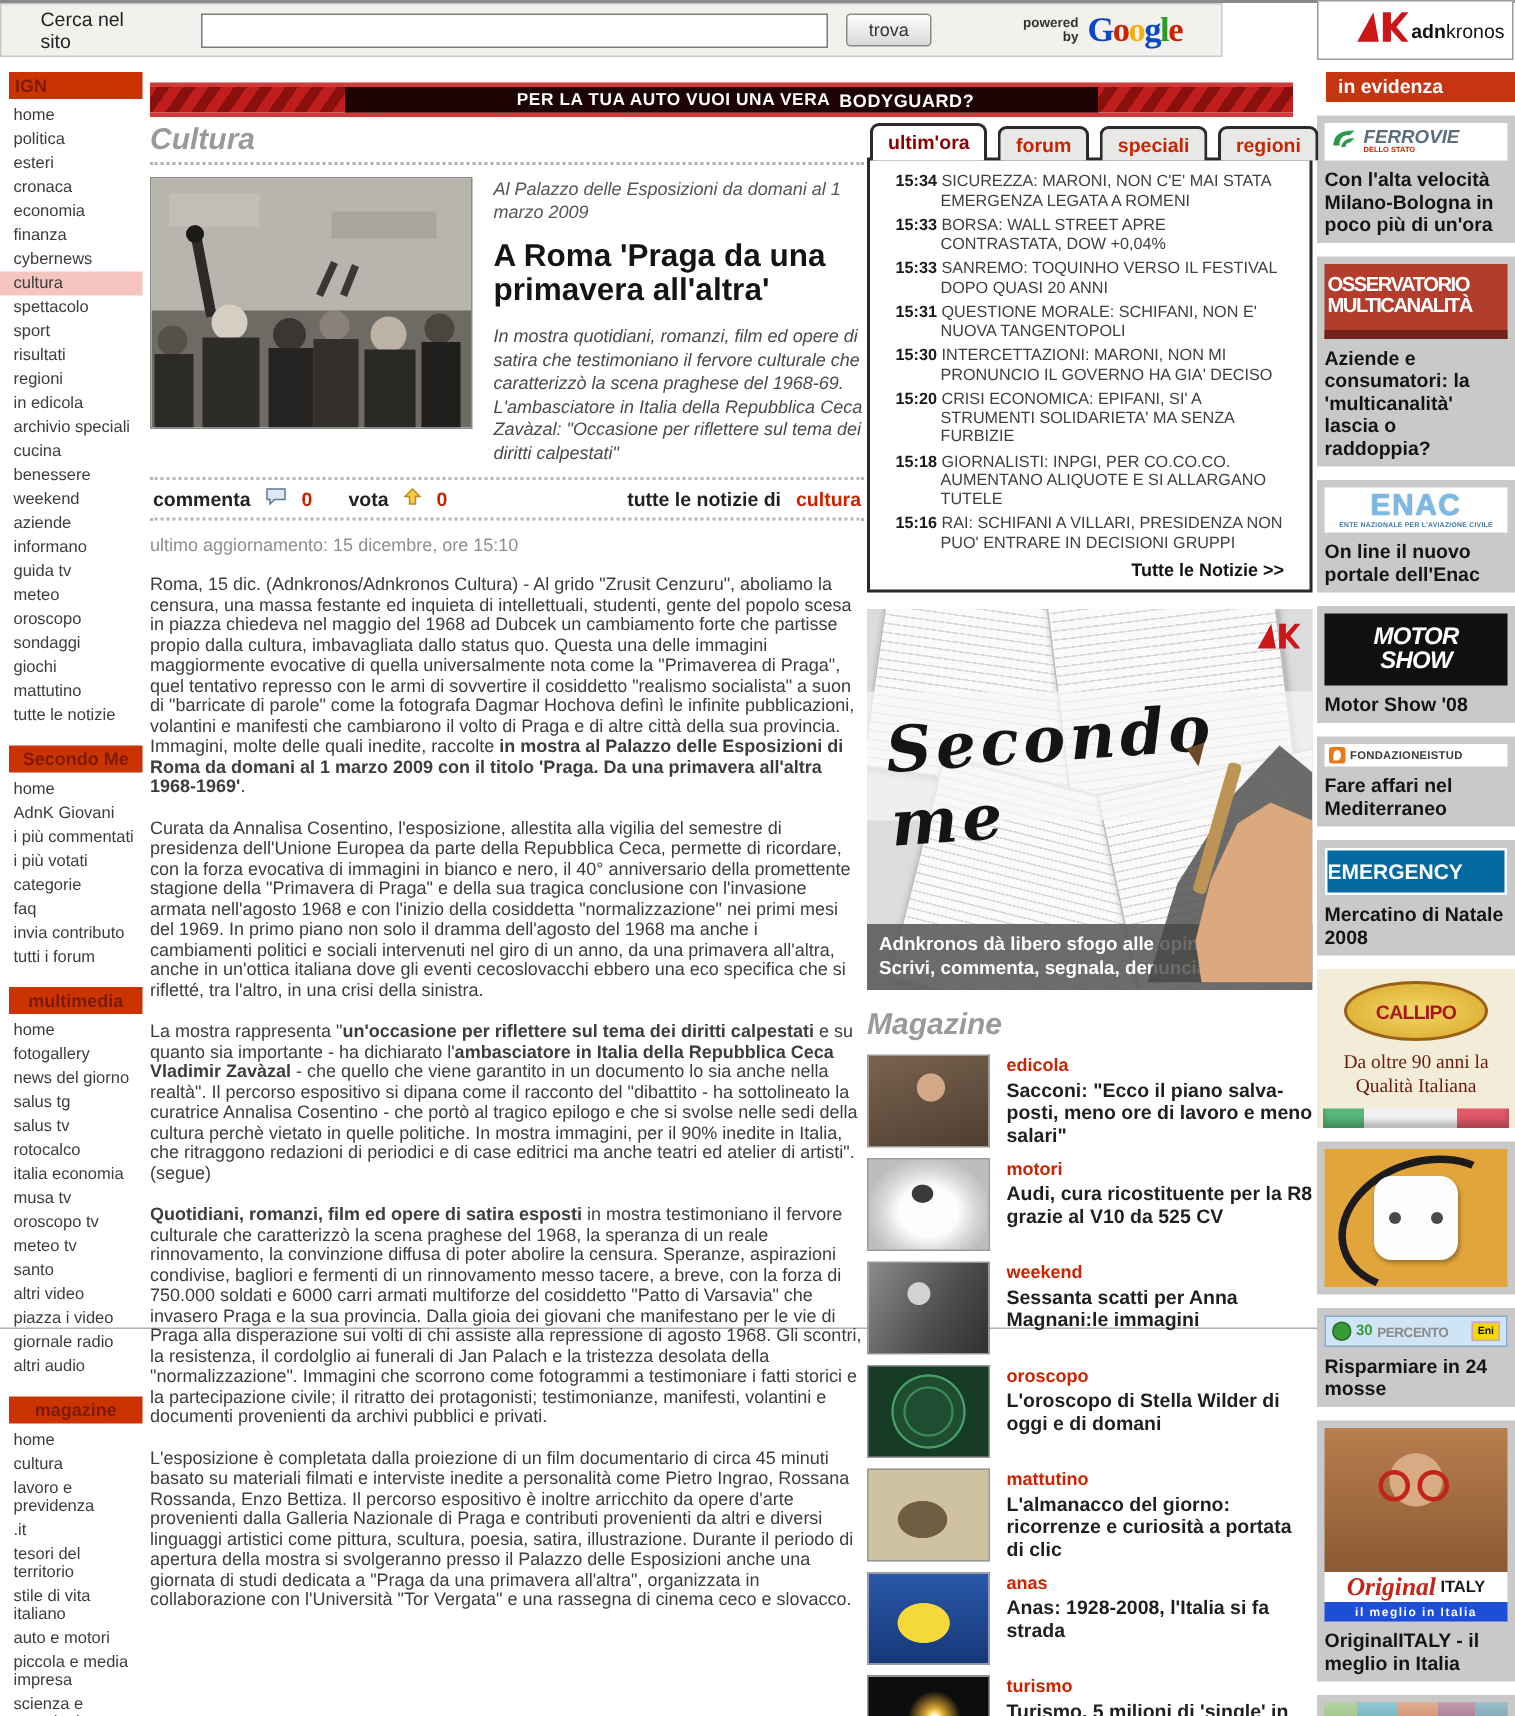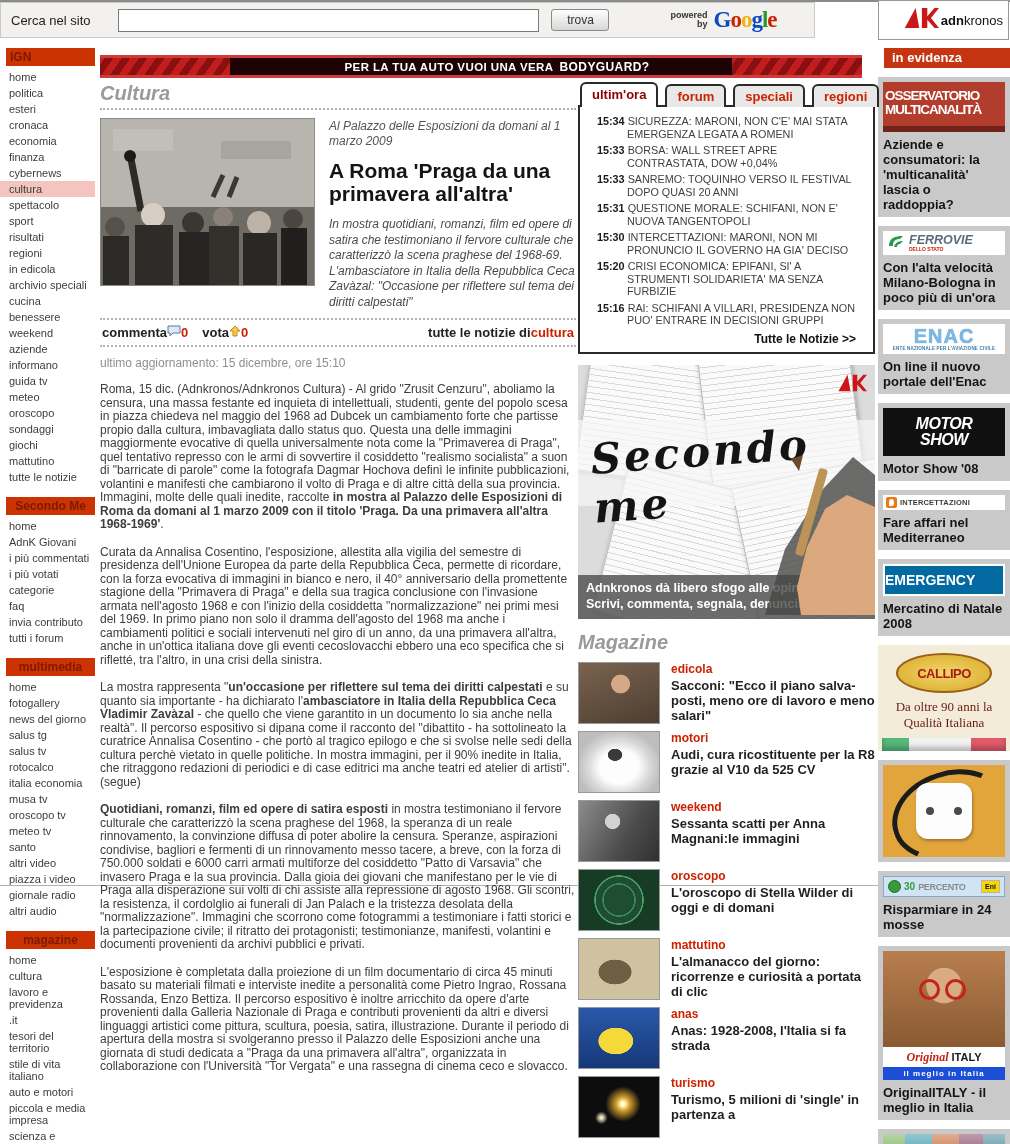--- a/index.html
+++ b/index.html
@@ -4,21 +4,21 @@
 <style>
   html,body{margin:0;padding:0;}
   body{width:1010px;height:1144px;position:relative;overflow:hidden;background:#fff;
        font-family:"Liberation Sans",sans-serif;color:#333;}
   a{text-decoration:none;cursor:pointer;}
   .hline{position:absolute;left:0;top:885px;width:1010px;height:1px;background:#b0b0b0;}
   .page-top-line{position:absolute;left:0;top:0;width:1010px;height:2px;background:#8a8a8a;}
 
   
   #topbar{position:absolute;left:0;top:2px;width:815px;height:36px;background:#f2f1ee;
-          border:1px solid #c9c9c9;box-sizing:border-box;display:flex;align-items:center;padding:0 10px;}
+          border:1px solid #c9c9c9;box-sizing:border-box;display:flex;align-items:center;padding:0 26px;}
   #topbar .lbl{font-size:13px;color:#222;margin-right:28px;}
   #topbar input{width:415px;height:19px;border:1px solid #7a7a7a;background:#fff;margin-right:12px;}
   #topbar button{width:58px;height:22px;font-size:12px;color:#333;border:1px solid #8a8a8a;
           border-radius:3px;background:linear-gradient(#fefefe,#d8d8d8);cursor:pointer;}
   .powered{margin-left:52px;width:46px;font-size:9px;line-height:9px;color:#333;text-align:right;font-weight:bold;}
   .google{font-family:"Liberation Serif",serif;font-size:23px;font-weight:bold;letter-spacing:-1px;margin-left:6px;}
   .g-blue{color:#0a48c4;} .g-red{color:#cc2200;} .g-yellow{color:#eeb211;} .g-green{color:#2a9a2a;}
 
   
   #logobox{position:absolute;left:878px;top:0;width:131px;height:40px;background:#fff;border:1px solid #9a9a9a;
@@ -46,21 +46,21 @@
   
   #main{position:absolute;left:100px;top:82px;width:476px;}
   .col-head{font-style:italic;font-size:20px;color:#9a9a9a;margin:0;}
   #main .col-head{border-bottom:2px dotted #b0b0b0;padding-bottom:3px;margin-bottom:8px;}
   .art-top{display:flex;gap:14px;}
   .art-img{width:215px;height:168px;flex:none;border:1px solid #8a8a8a;box-sizing:border-box;}
   .art-right{flex:1;}
   .art-sub{font-style:italic;color:#555;font-size:12px;line-height:15px;margin:1px 0 10px;}
   .art-title{font-size:21px;line-height:23px;font-weight:bold;color:#141414;margin:0 0 12px;}
   .art-lead{font-style:italic;color:#4a4a4a;font-size:12px;line-height:15.5px;}
-  .actions{display:flex;align-items:flex-end;gap:0;border-top:2px dotted #b5b5b5;border-bottom:2px dotted #b5b5b5;
+  .actions{display:flex;align-items:flex-end;gap:10px;border-top:2px dotted #b5b5b5;border-bottom:2px dotted #b5b5b5;
            padding:5px 2px;margin-top:8px;font-size:13px;font-weight:bold;color:#222;}
   .actions .count{color:#cc2200;margin-right:14px;}
   .actions .spacer{flex:1;}
   .actions .all-link{color:#cc2200;font-weight:bold;}
   .update{color:#8f8f8f;font-size:12px;margin:9px 0 13px;}
   .article-body p{font-size:12px;line-height:13.5px;color:#3d3d3d;margin:0 0 14px;}
 
   
   #midcol{position:absolute;left:578px;top:82px;width:297px;}
   .tabs{display:flex;align-items:flex-end;position:relative;z-index:2;margin-bottom:-2px;padding-left:2px;}
@@ -136,21 +136,21 @@
        border-color:#1c1c1c transparent transparent #1c1c1c;transform:rotate(-18deg);}
   .ev-30p .banner{background:#cfe4f4;border:1px solid #89a8c6;display:flex;align-items:center;gap:3px;padding:3px 4px;}
   .ev-30p .dot{width:11px;height:11px;border-radius:50%;background:#3a9a3a;border:1px solid #1e6e1e;flex:none;}
   .ev-30p .p30{color:#3a9a3a;font-weight:bold;font-size:10px;}
   .ev-30p .pperc{color:#8a8a8a;font-weight:bold;font-size:9px;letter-spacing:-.3px;}
   .ev-30p .eni{margin-left:auto;background:#f5d800;color:#111;font-weight:bold;font-size:7px;padding:2px 3px;border:1px solid #caa;}
   .ev-orig .photo{height:96px;position:relative;background:radial-gradient(circle at 50% 36%,#d9ab84 0 20%,transparent 21%),linear-gradient(#b87e4e,#8a5a32);}
   .glass{position:absolute;width:15px;height:15px;border:3px solid #c22418;border-radius:50%;top:28px;}
   .glass.l{left:36px;} .glass.r{left:62px;}
   .orig-band{background:#fff;height:20px;display:flex;align-items:center;justify-content:center;gap:3px;}
-  .orig-script{color:#c22418;font-family:"Liberation Serif",serif;font-style:italic;font-weight:bold;font-size:12px;}
+  .orig-script{color:#c22418;font-family:"Liberation Serif",serif;font-style:italic;font-weight:bold;font-size:17px;}
   .orig-italy{color:#1a1a1a;font-weight:bold;font-size:11px;}
   .orig-black{background:#1d4ed8;color:#fff;font-weight:bold;font-size:8px;text-align:center;padding:2px 0;letter-spacing:1px;}
   .ev-giovani .photo{height:74px;position:relative;background:linear-gradient(rgba(255,255,255,.45),transparent 40%),linear-gradient(90deg,#7ab05a 0 18%,#3a9aaa 18% 40%,#c46a3a 40% 62%,#8a4a6a 62% 82%,#4a8a9a 82%);}
 </style>
 </head>
 <body>
 
 <div class="page-top-line"></div>
 <div class="hline"></div>
 
@@ -351,20 +351,24 @@
         <div class="news-item">
           <span class="tm">15:30</span>
           <span class="tx">INTERCETTAZIONI: MARONI, NON MI PRONUNCIO IL GOVERNO HA GIA' DECISO</span>
         </div>
 
         <div class="news-item">
           <span class="tm">15:20</span>
           <span class="tx">CRISI ECONOMICA: EPIFANI, SI' A STRUMENTI SOLIDARIETA' MA SENZA FURBIZIE</span>
         </div>
 
+        <div class="news-item">
+          <span class="tm">15:18</span>
+          <span class="tx">GIORNALISTI: INPGI, PER CO.CO.CO. AUMENTANO ALIQUOTE E SI ALLARGANO TUTELE</span>
+        </div>
 
         <div class="news-item">
           <span class="tm">15:16</span>
           <span class="tx">RAI: SCHIFANI A VILLARI, PRESIDENZA NON PUO' ENTRARE IN DECISIONI GRUPPI</span>
         </div>
       </div>
     <div class="news-foot">Tutte le Notizie &gt;&gt;</div>
   </div>
 
   <div class="secondome">
@@ -452,61 +456,61 @@
           <div class="mag-title">Turismo, 5 milioni di 'single' in partenza a</div>
         </div>
       </div>
     </div>
 </div>
 
 <div id="rightcol">
   <div class="ev-head">in evidenza</div>
 
   <div class="ev-item">
-    <div class="ev-logo ev-osservatorio">
-      <div>OSSERVATORIO</div>
-      <div>MULTICANALITÀ</div>
-    </div>
-    <div class="ev-cap">Aziende e consumatori: la 'multicanalità' lascia o raddoppia?</div>
-  </div>
-
-  <div class="ev-item">
     <div class="ev-logo ev-fs">
       <span><svg width="18" height="14" viewBox="0 0 18 14">
             <path d="M2 12 C2 4 8 2 16 2 L13 5 C8 5 6 7 6 12 Z" fill="#2a9a4a"></path>
             <path d="M7 13 C8 9 11 7 16 7 L13 10 C11 10 10 11 10 13 Z" fill="#2a9a4a"></path>
           </svg></span>
       <span>
           <div class="fsname">FERROVIE</div>
       <div class="fssub">DELLO STATO</div>
         </span>
     </div>
     <div class="ev-cap">Con l'alta velocità Milano-Bologna in poco più di un'ora</div>
   </div>
 
   <div class="ev-item">
+    <div class="ev-logo ev-osservatorio">
+      <div>OSSERVATORIO</div>
+      <div>MULTICANALITÀ</div>
+    </div>
+    <div class="ev-cap">Aziende e consumatori: la 'multicanalità' lascia o raddoppia?</div>
+  </div>
+
+  <div class="ev-item">
     <div class="ev-logo ev-enac">
       <div class="en">ENAC</div>
       <div class="ensub">ENTE NAZIONALE PER L'AVIAZIONE CIVILE</div>
     </div>
     <div class="ev-cap">On line il nuovo portale dell'Enac</div>
   </div>
 
   <div class="ev-item">
     <div class="ev-logo ev-motorshow">
       <div>MOTOR</div>
       <div>SHOW</div>
     </div>
     <div class="ev-cap">Motor Show '08</div>
   </div>
 
   <div class="ev-item">
     <div class="ev-logo ev-istud">
       <span class="flame"></span>
-      <span class="istxt">INTERCETTAZIONI</span>
+      <span class="istxt">FONDAZIONEISTUD</span>
     </div>
     <div class="ev-cap">Fare affari nel Mediterraneo</div>
   </div>
 
   <div class="ev-item">
     <div class="ev-logo ev-emergency">EMERGENCY</div>
     <div class="ev-cap">Mercatino di Natale 2008</div>
   </div>
 
   <div class="ev-item ev-callipo">

